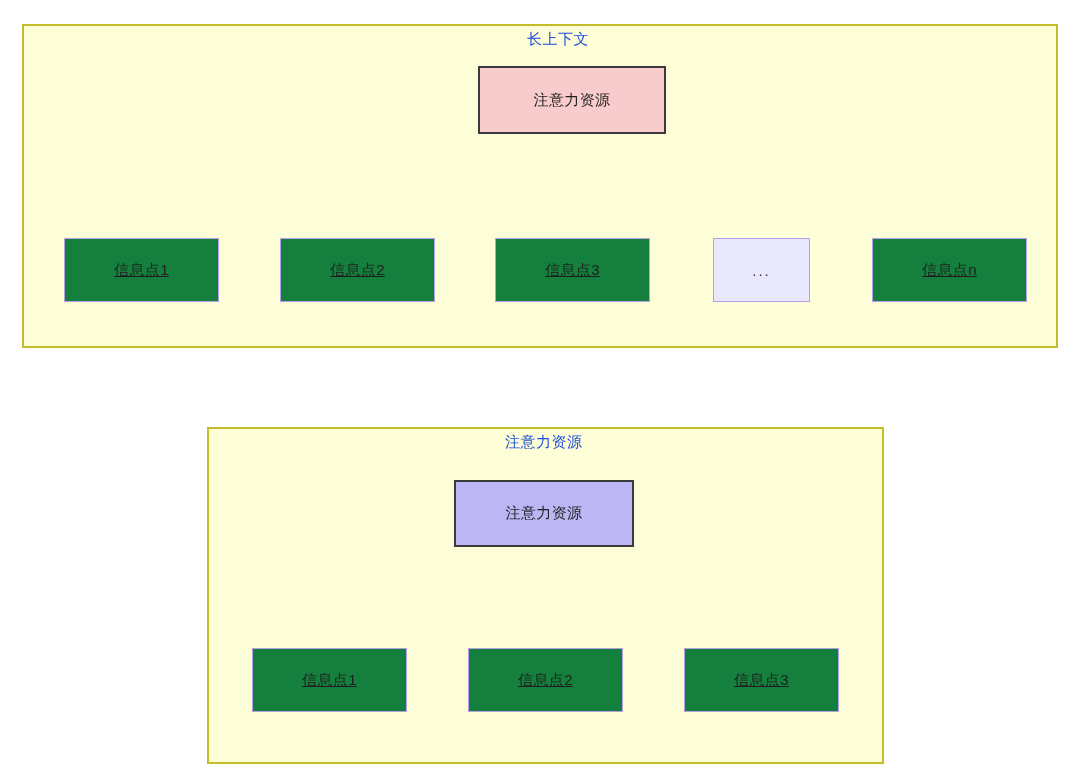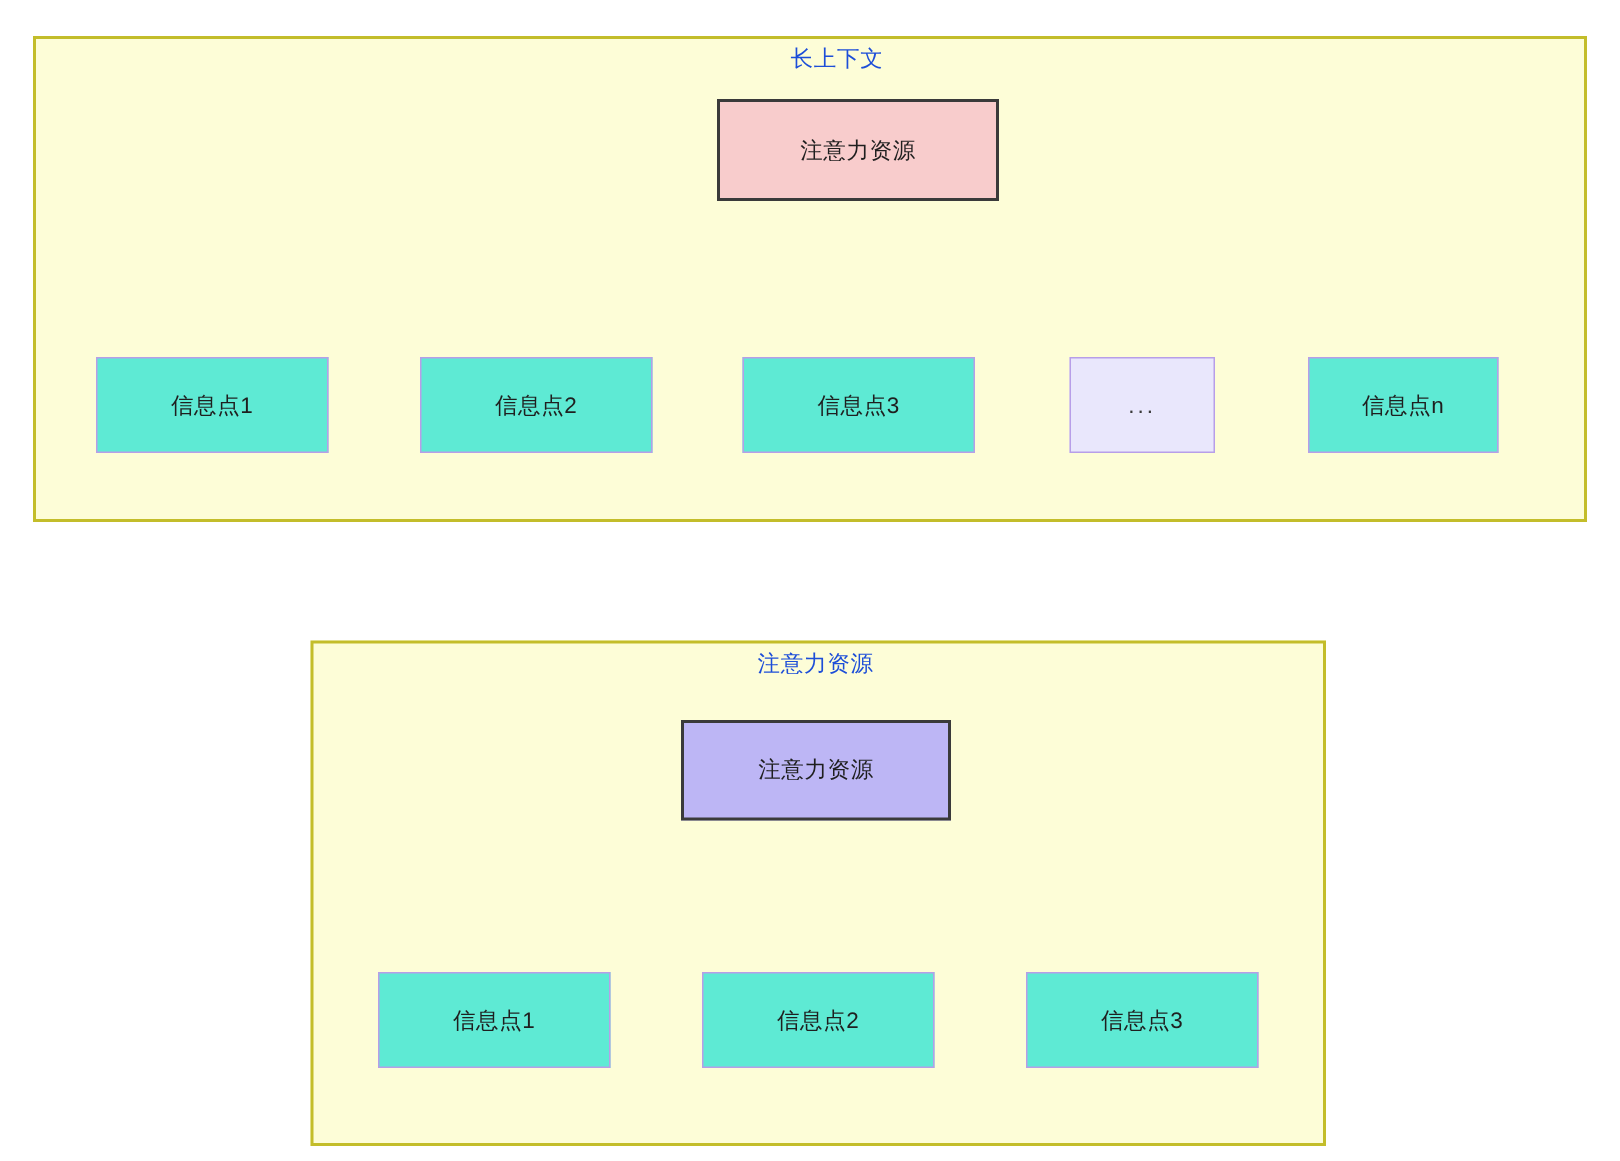--- a/index.html
+++ b/index.html
@@ -54,22 +54,23 @@
   }
   .node-attn-red {
     background: #f8cccc;
     border: 2px solid #3a3a3a;
   }
   .node-attn-purple {
     background: #bdb6f5;
     border: 2px solid #3a3a3a;
   }
   .node-info {
-    background: #5eead4;
+    background: #15803d;
     border: 1.5px solid #b79ee8;
+    text-decoration: underline;
   }
   .node-ellipsis {
     background: #e9e7fc;
     border: 1.5px solid #b79ee8;
     font-size: 15px;
     color: #3a3a3a;
     letter-spacing: 2px;
   }
 </style>
 </head>
@@ -94,20 +95,20 @@
         <path d="M 634 547 C 700 565, 761 590, 761 642" fill="none" stroke="#2b2b2b" stroke-width="1.6" marker-end="url(#arrowhead)"></path>
       </g>
   </svg>
 <div class="container-box" style="left: 22px; top: 24px; width: 1036px; height: 324px;"></div>
     <div class="group-title" style="left: 527px; top: 30px;">长上下文</div>
     <div class="node node-attn-red" style="left: 478px; top: 66px; width: 188px; height: 68px;">注意力资源</div>
     <div class="node node-info" style="left: 64px; top: 238px; width: 155px; height: 64px;">信息点1</div>
     <div class="node node-info" style="left: 280px; top: 238px; width: 155px; height: 64px;">信息点2</div>
     <div class="node node-info" style="left: 495px; top: 238px; width: 155px; height: 64px;">信息点3</div>
     <div class="node node-ellipsis" style="left: 713px; top: 238px; width: 97px; height: 64px;">...</div>
-    <div class="node node-info" style="left: 872px; top: 238px; width: 127px; height: 64px;">信息点n</div>
+    <div class="node node-info" style="left: 872px; top: 238px; width: 155px; height: 64px;">信息点n</div>
     <div class="container-box" style="left: 207px; top: 427px; width: 677px; height: 337px;"></div>
     <div class="group-title" style="left: 505px; top: 433px;">注意力资源</div>
     <div class="node node-attn-purple" style="left: 454px; top: 480px; width: 180px; height: 67px;">注意力资源</div>
     <div class="node node-info" style="left: 252px; top: 648px; width: 155px; height: 64px;">信息点1</div>
     <div class="node node-info" style="left: 468px; top: 648px; width: 155px; height: 64px;">信息点2</div>
     <div class="node node-info" style="left: 684px; top: 648px; width: 155px; height: 64px;">信息点3</div>
   </div>
 
 </body></html>

